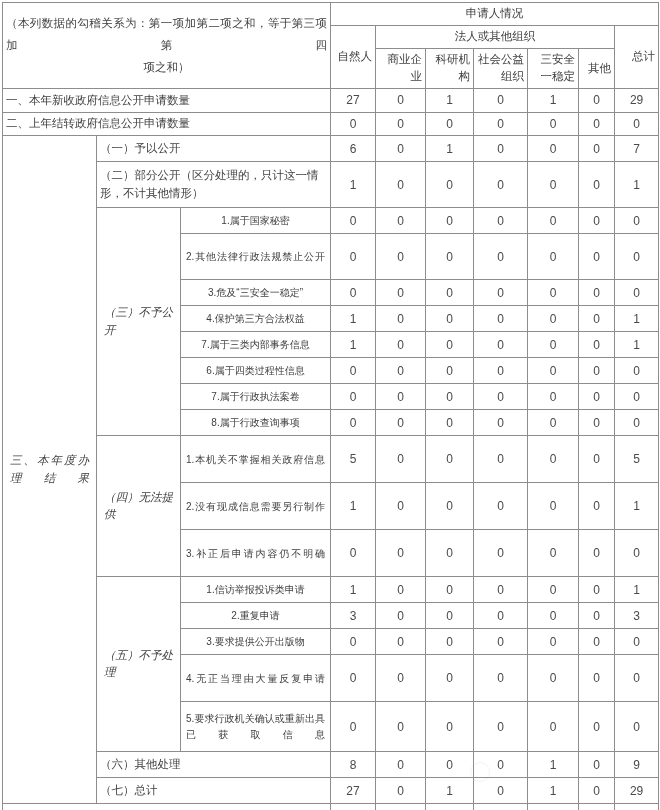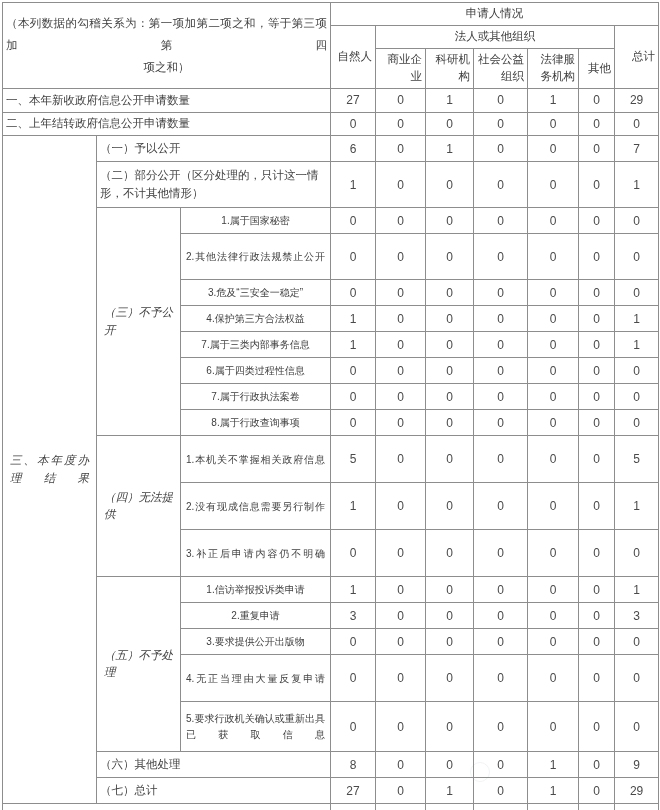--- a/index.html
+++ b/index.html
@@ -152,21 +152,21 @@
       </tr>
       <tr>
         <td class="hdr-vert" rowspan="2">自然人</td>
         <td class="hdr-center" colspan="5">法人或其他组织</td>
         <td class="hdr-vert" rowspan="2">总计</td>
       </tr>
       <tr>
         <td class="hdr-vert">商业企业</td>
         <td class="hdr-vert">科研机构</td>
         <td class="hdr-vert">社会公益组织</td>
-        <td class="hdr-vert">法律服务机构</td>
+        <td class="hdr-vert">三安全一稳定</td>
         <td class="hdr-vert">其他</td>
       </tr>
     </thead>
 
     <tbody>
 
       <tr>
         <td class="lvl1-ind" colspan="3">一、本年新收政府信息公开申请数量</td>
         <td class="num">27</td>
         <td class="num">0</td>

